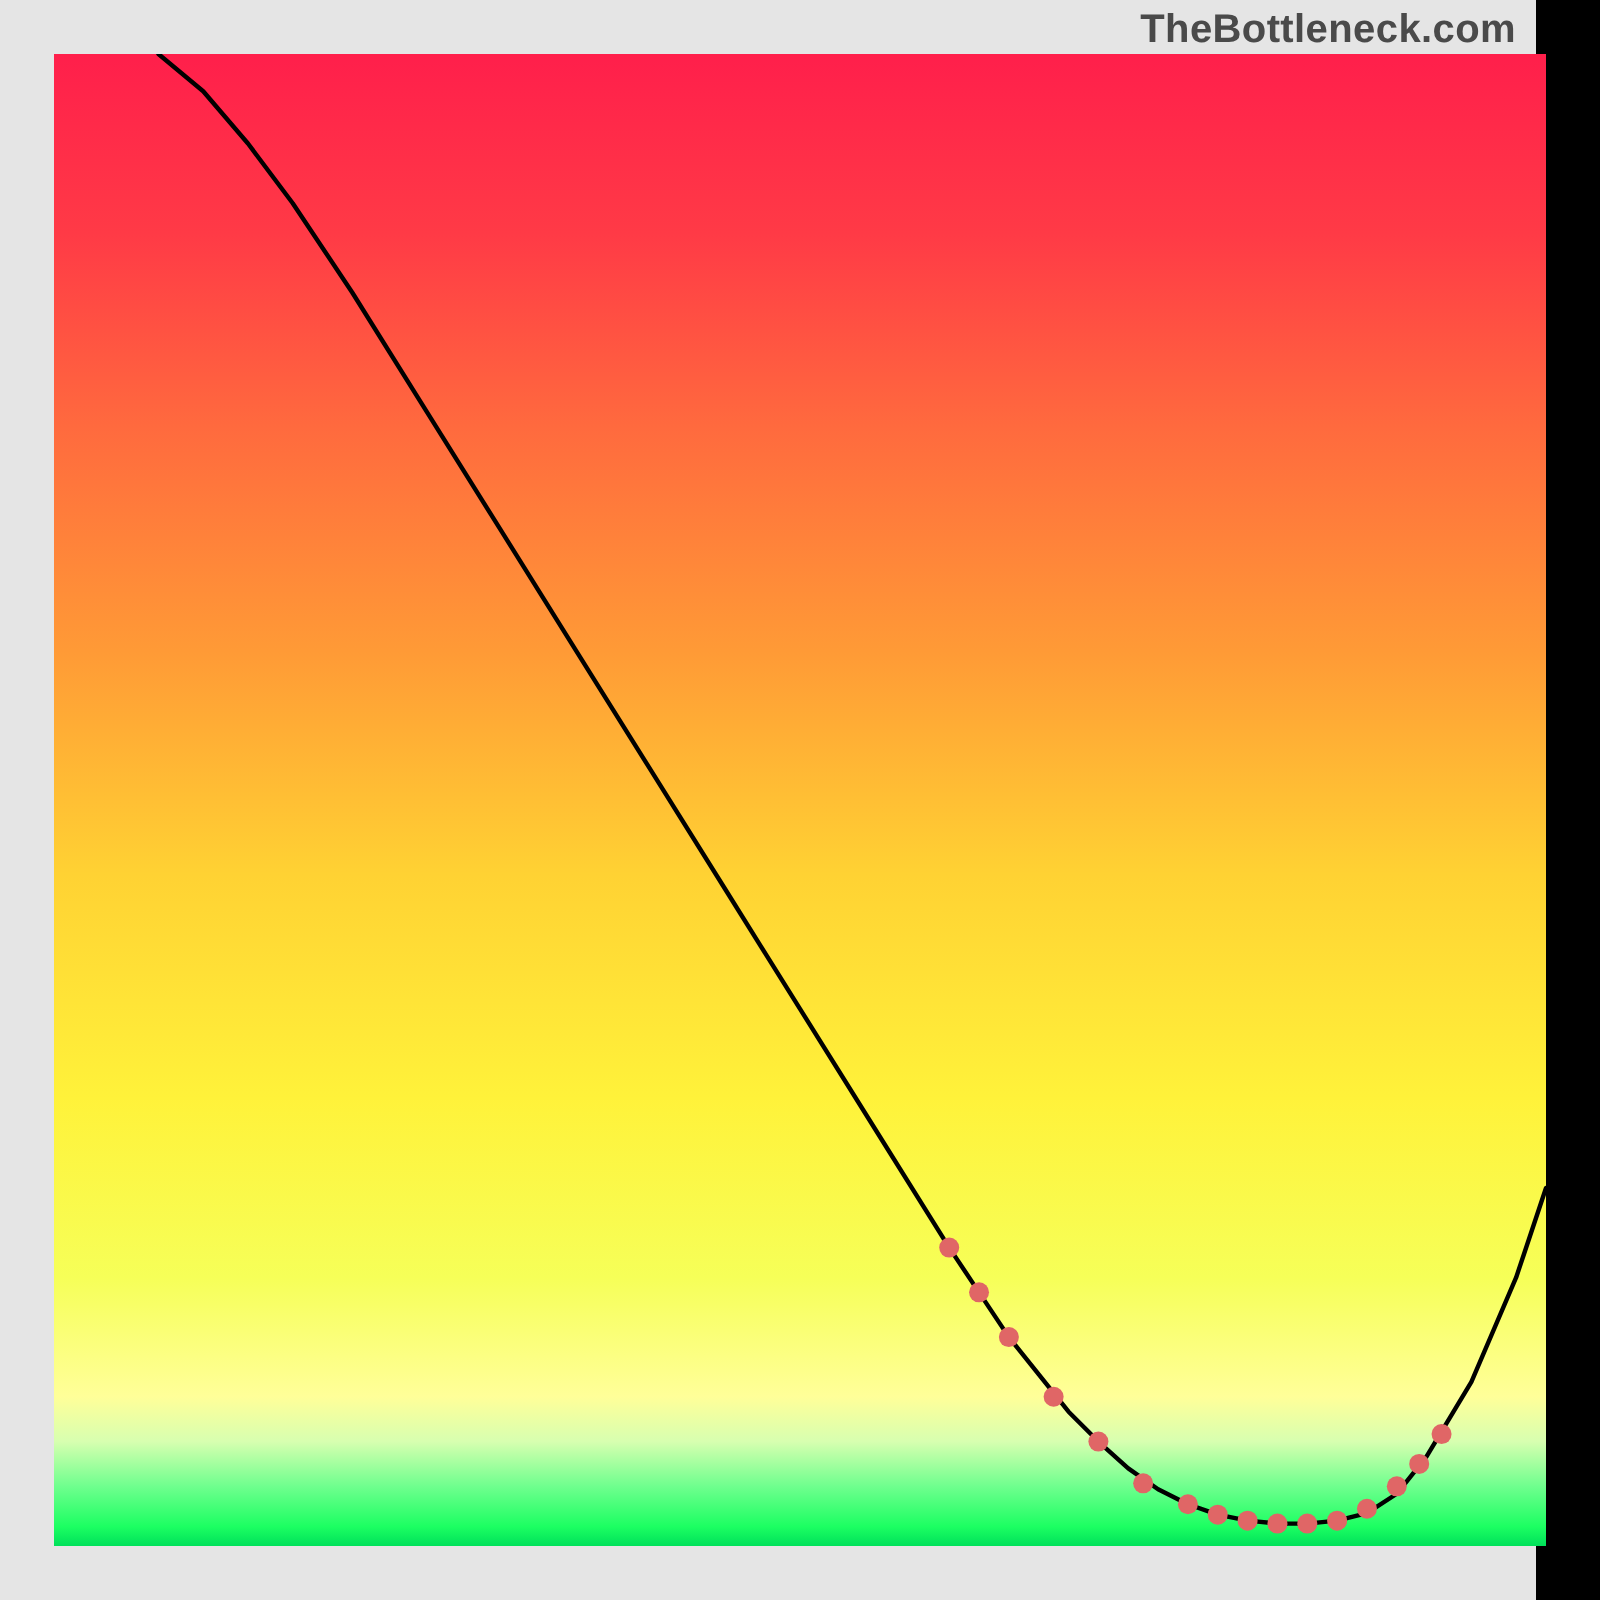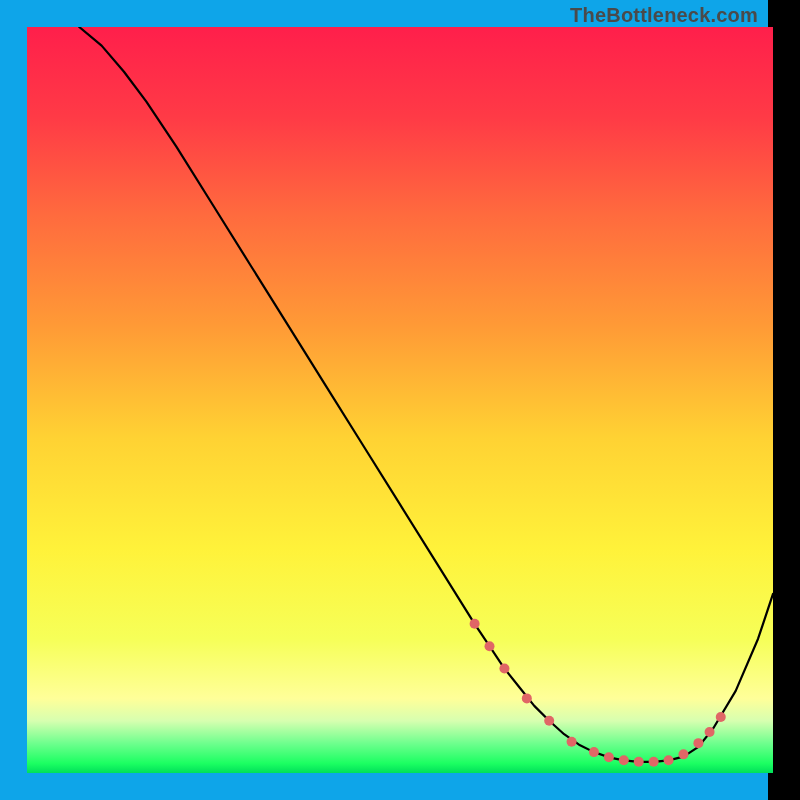--- a/index.html
+++ b/index.html
@@ -8,21 +8,21 @@
     width: 800px;
     height: 800px;
     background: #000;
     overflow: hidden;
     font-family: Arial, Helvetica, sans-serif;
   }
   .viewport {
     position: relative;
     width: 768px;
     height: 800px;
-    background: #0ea5e9;
+    background: #e5e5e5;
   }
   .watermark {
     position: absolute;
     top: 4px;
     right: 10px;
     color: #4a4a4a;
     font-size: 20px;
     font-weight: 600;
     letter-spacing: 0.2px;
     z-index: 20;

